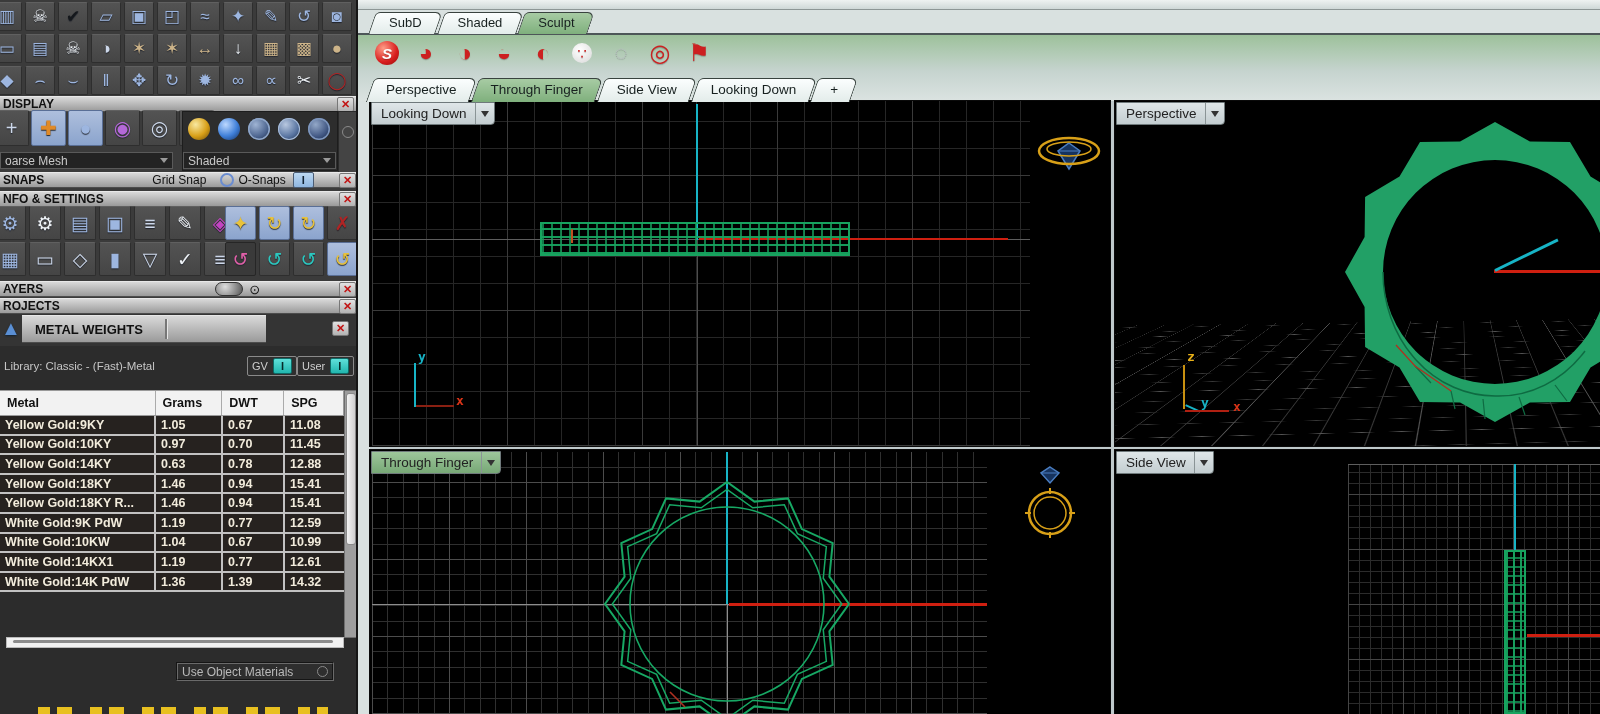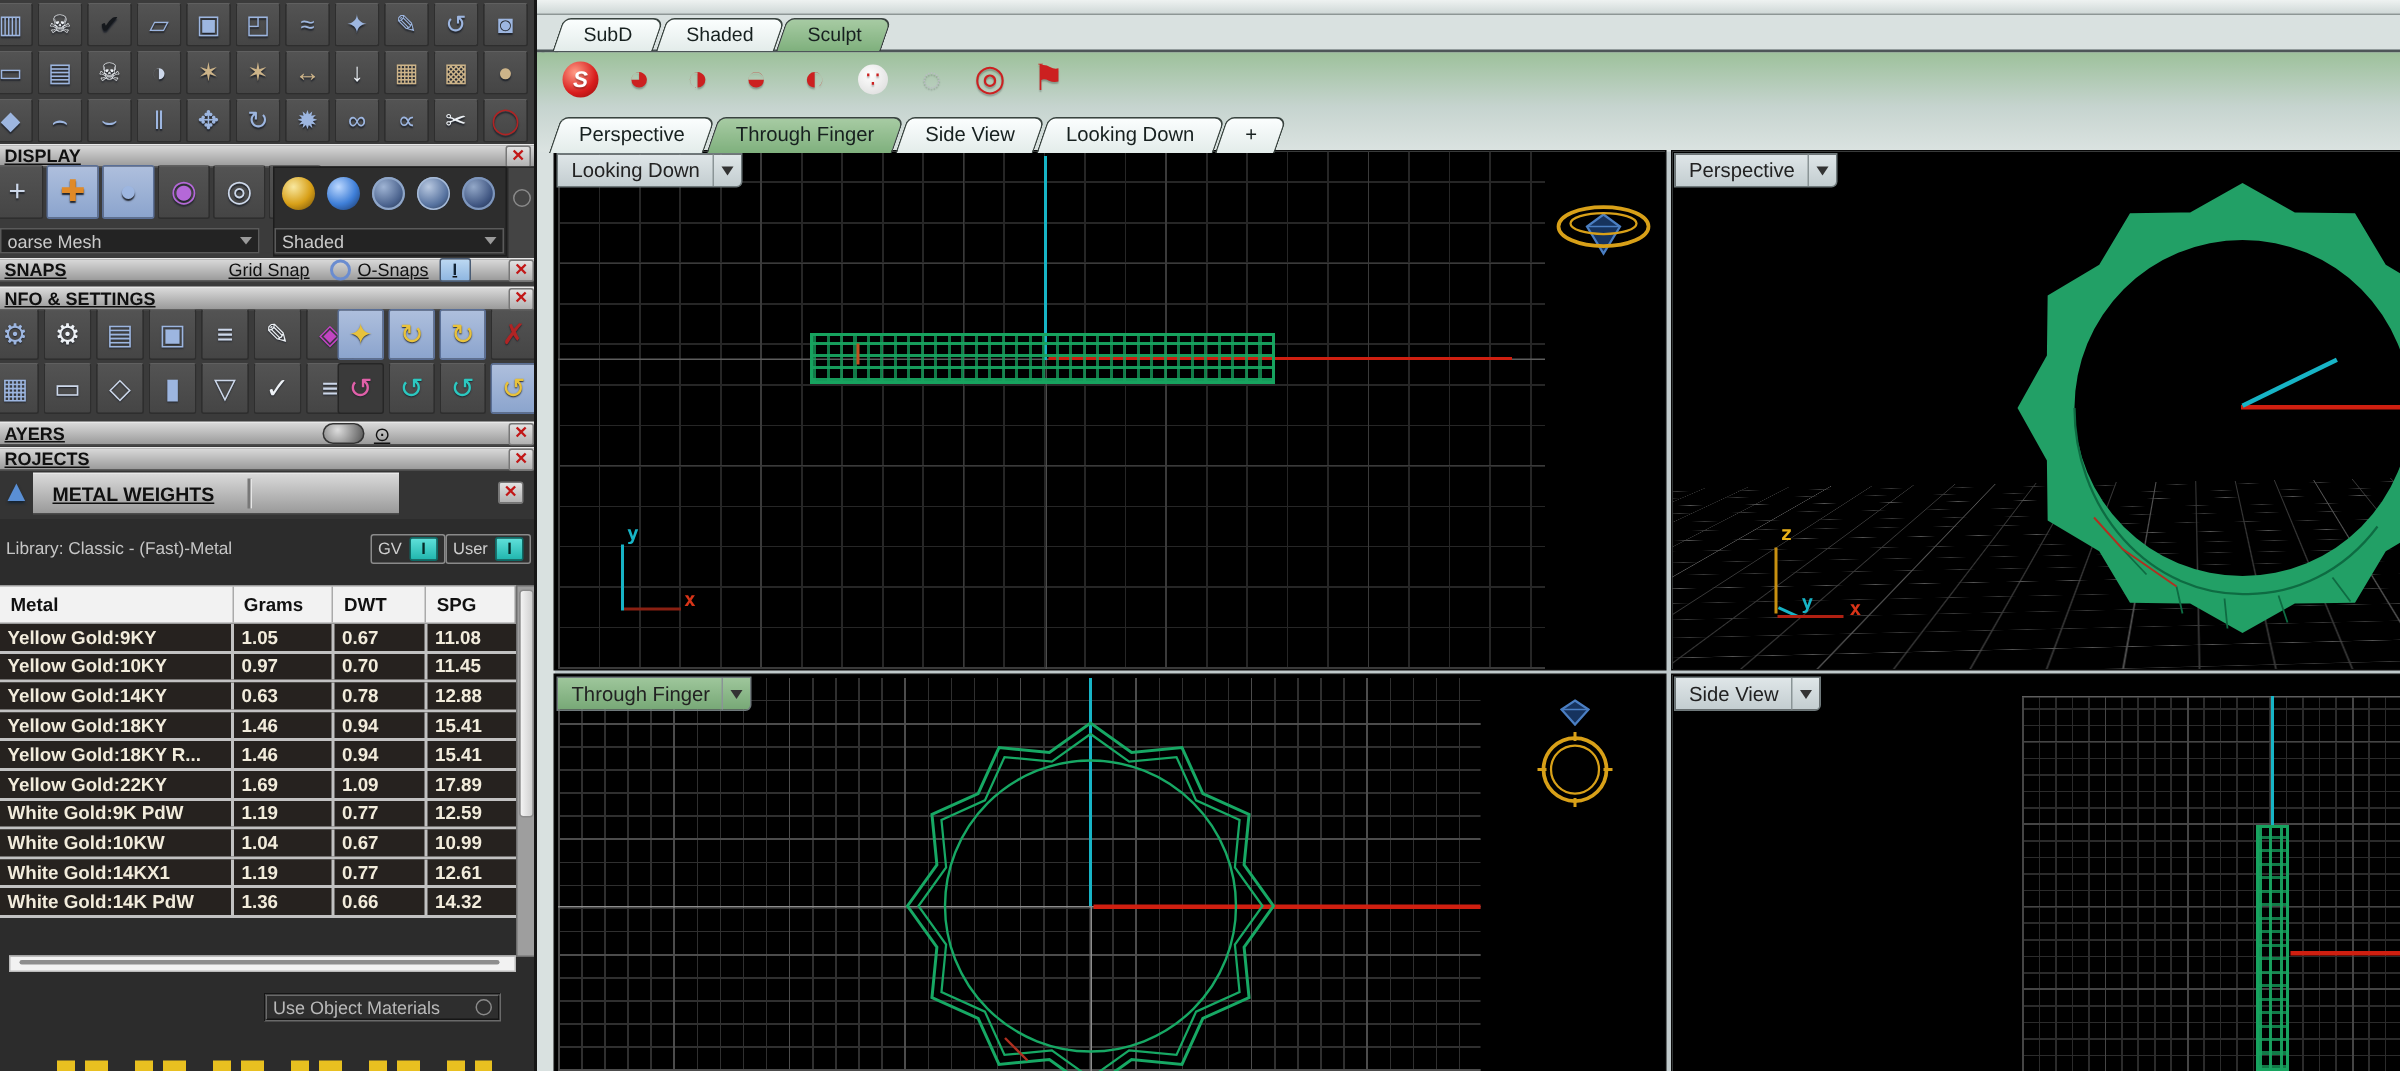--- a/index.html
+++ b/index.html
@@ -17,21 +17,21 @@
     border-radius:2px;cursor:pointer;flex:0 0 auto;}
   .tile .g{font-size:17px;line-height:1;color:#9db6e0;text-shadow:0 1px 1px #20242c;font-style:normal;}
   .ic-dark .g{color:#15181c;} .ic-white .g{color:#eef2f6;} .ic-tan .g{color:#cdb489;}
   .ic-red .g{color:#b02424;} .ic-magenta .g{color:#c244c2;} .ic-steel .g{color:#cdd8ea;}
   .ic-orange .g{color:#e08a28;} .ic-violet .g{color:#b468d8;} .ic-green .g{color:#46b446;}
   .ic-gold .g{color:#e8c23c;} .ic-pink .g{color:#e060a8;} .ic-teal .g{color:#2cc8c0;}
   .tile.sel{background:linear-gradient(#aebfdd,#8ba4cd);border-color:#5a6f96;}
   .tile.dk{background:#3a3a3a;border-color:#262626;}
   .hdr{position:absolute;left:0;height:16px;display:flex;align-items:center;
     background:linear-gradient(#d9d9d9,#9a9a9a);border-top:1px solid #e8e8e8;border-bottom:1px solid #4c4c4c;
-    font-size:12px;font-weight:bold;color:#101010;padding-left:3px;box-sizing:border-box;text-decoration:underline;}
+    font-size:12px;font-weight:bold;color:#101010;padding-left:3px;box-sizing:border-box;}
   .xbtn{position:absolute;width:15px;height:13px;display:flex;align-items:center;justify-content:center;
     background:linear-gradient(#e2e2e2,#b2b2b2);border:1px solid #777;border-radius:2px;
     color:#c21616;font-size:11px;font-weight:bold;line-height:1;cursor:pointer;}
   .dropdown{position:absolute;height:17px;background:#232323;border:1px solid #5a5a5a;
     color:#c9c9c9;font-size:12px;display:flex;align-items:center;padding:0 4px;box-sizing:border-box;cursor:pointer;}
   .dropdown .chev{margin-left:auto;width:0;height:0;border-left:4px solid transparent;
     border-right:4px solid transparent;border-top:5px solid #9a9a9a;}
   .toggle{display:inline-flex;align-items:center;justify-content:center;width:19px;height:14px;
     background:linear-gradient(#bcd8f2,#8fb6e0);border:1px solid #4a5c74;border-radius:2px;
     color:#123;font-weight:bold;font-size:11px;cursor:pointer;}
@@ -445,47 +445,41 @@
           <span>0.94</span>
           <span>15.41</span>
         </div>
           <div class="trow">
           <span>Yellow Gold:18KY R...</span>
           <span>1.46</span>
           <span>0.94</span>
           <span>15.41</span>
         </div>
           <div class="trow">
-          <span>Yellow Gold:22KY</span>
-          <span>1.69</span>
-          <span>1.09</span>
-          <span>17.89</span>
-        </div>
-          <div class="trow">
           <span>White Gold:9K PdW</span>
           <span>1.19</span>
           <span>0.77</span>
           <span>12.59</span>
         </div>
           <div class="trow">
           <span>White Gold:10KW</span>
           <span>1.04</span>
           <span>0.67</span>
           <span>10.99</span>
         </div>
           <div class="trow">
           <span>White Gold:14KX1</span>
           <span>1.19</span>
           <span>0.77</span>
           <span>12.61</span>
         </div>
           <div class="trow">
           <span>White Gold:14K PdW</span>
           <span>1.36</span>
-          <span>0.66</span>
+          <span>1.39</span>
           <span>14.32</span>
         </div>
         </div>
     </div>
     <div id="v-scroll">
         <div id="v-thumb"></div>
       </div>
 
     <div class="hscroll" style="top:637px;left:6px;width:336px;height:9px;">
         <i></i>

